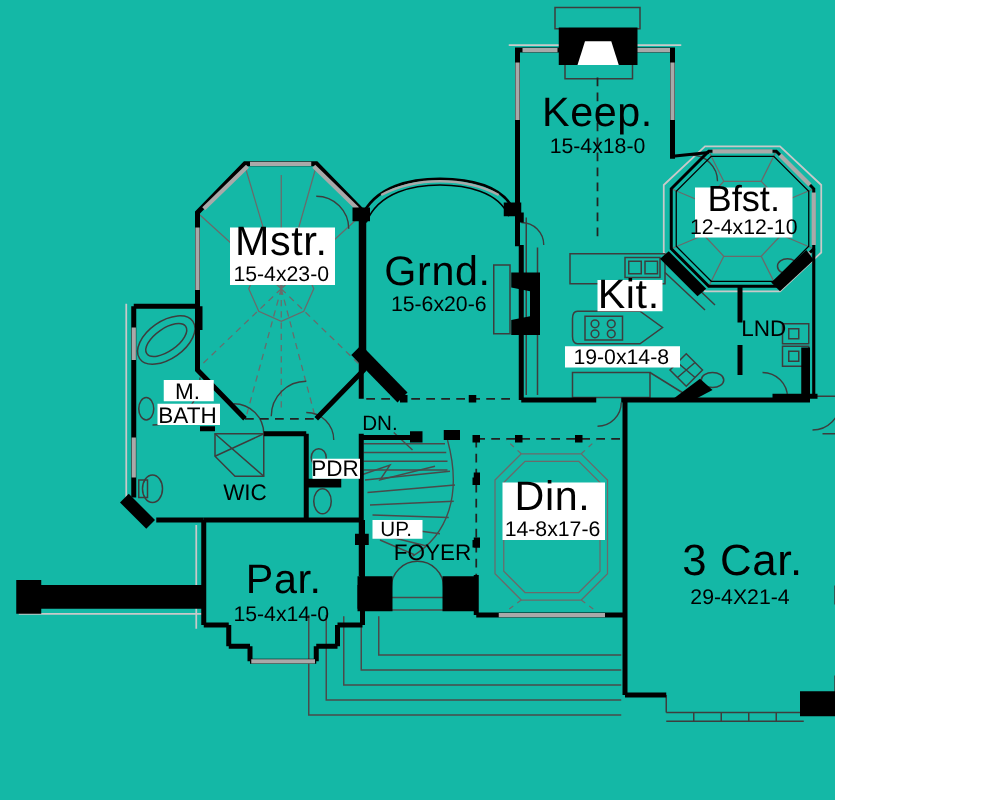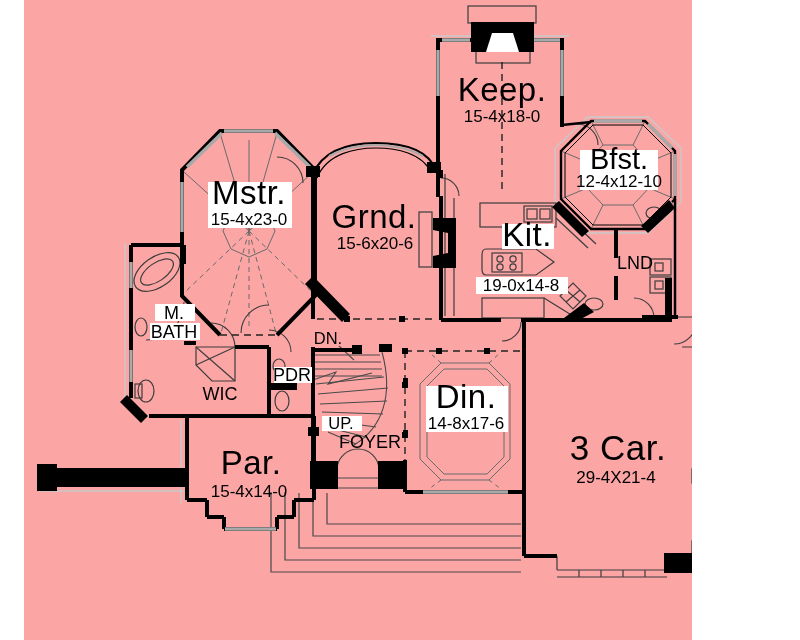--- a/index.html
+++ b/index.html
@@ -1,16 +1,16 @@
 <!DOCTYPE html>
 <html><head>
 <meta charset="utf-8">
 <style>
   html,body{margin:0;padding:0;background:#ffffff;}
-  #stage{position:relative;width:668px;height:640px;background:#fca5a5;overflow:hidden;margin-left:24px;}
+  #stage{position:relative;width:668px;height:640px;background:#14b8a6;overflow:hidden;}
   svg{display:block;}
   text{font-family:"Liberation Sans","DejaVu Sans",sans-serif;fill:#000;}
   .big{font-size:33px;letter-spacing:.5px;}
   .big2{font-size:35px;letter-spacing:.5px;}
   .med{font-size:29px;}
   .dim{font-size:17px;}
   .sml{font-size:18px;}
   .tny{font-size:16.5px;}
 </style>
 </head>

